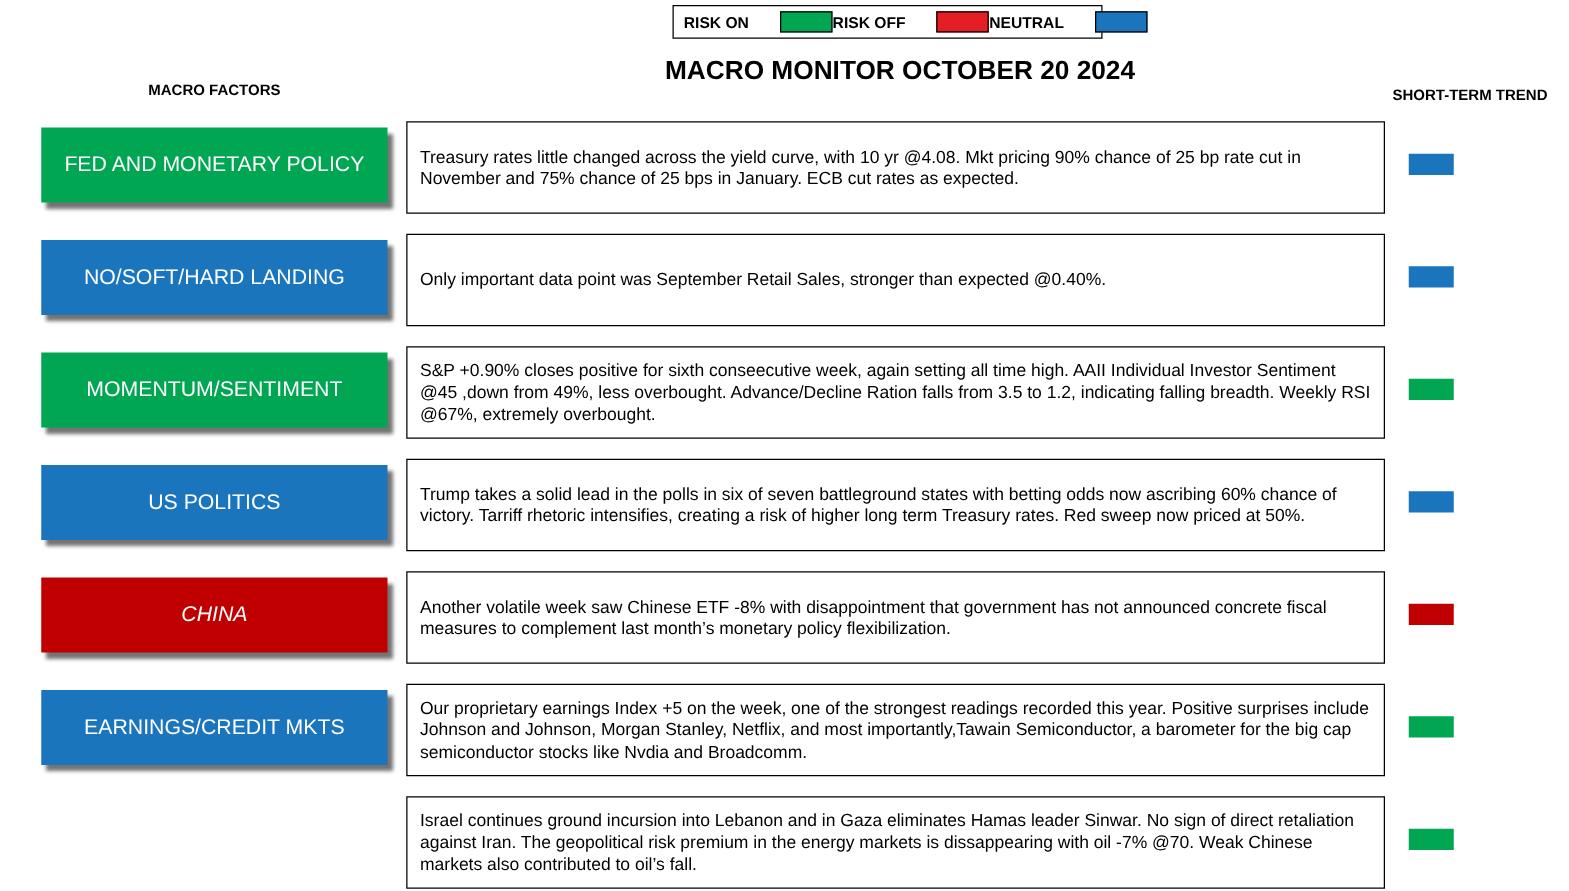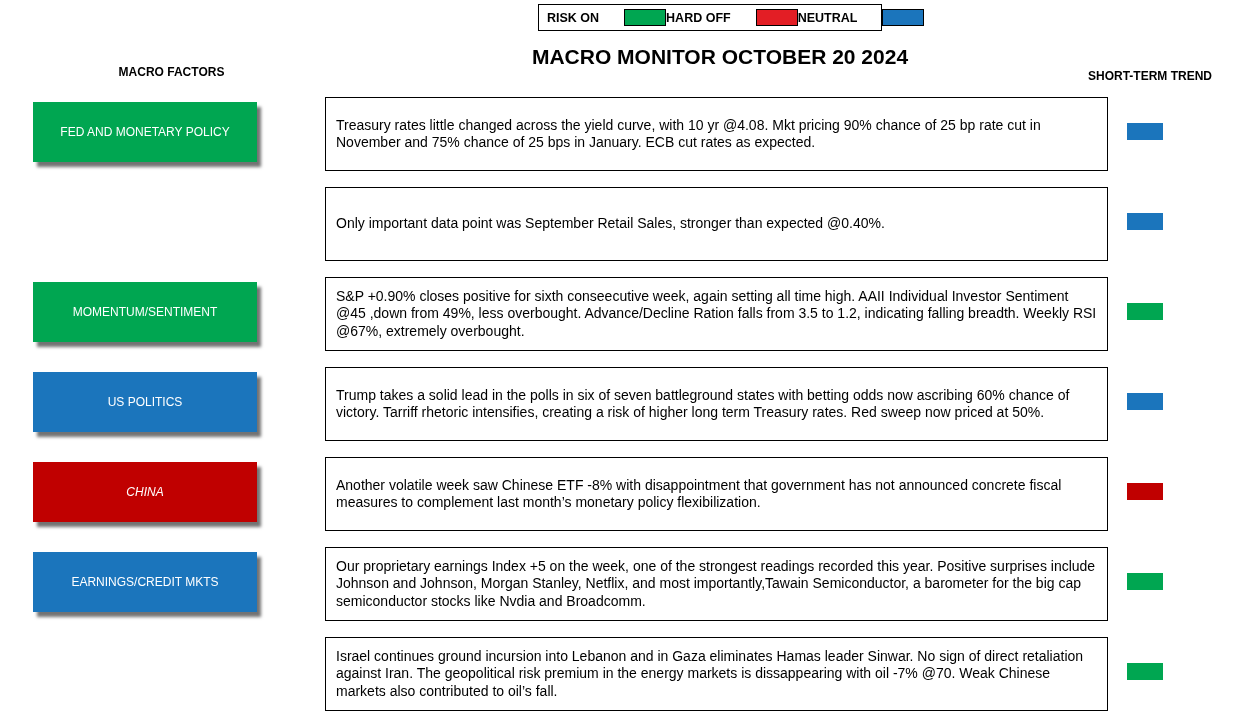--- a/index.html
+++ b/index.html
@@ -23,30 +23,30 @@
   .title {
     position:absolute; top:45px; left:330px; width:780px;
     text-align:center; font-size:21px; font-weight:bold;
   }
   .col-header-factors {
     position:absolute; top:65px; left:33px; width:277px;
     text-align:center; font-size:12px; font-weight:bold;
   }
   .col-header-trend {
     position:absolute; top:69px; left:1088px; width:150px;
-    text-align:left; font-size:12px; font-weight:bold; white-space:nowrap;
+    text-align:right; font-size:12px; font-weight:bold; white-space:nowrap;
   }
 
   
   .rows { position:absolute; top:97px; left:0; width:1255px; }
   .row { position:relative; height:90px; }
   .factor-box {
-    position:absolute; left:33px; top:5px; width:224px; height:60px;
+    position:absolute; left:33px; top:5px; width:277px; height:60px;
     display:flex; align-items:center; justify-content:center;
-    color:#fff; font-size:12px; text-align:center;
+    color:#fff; font-size:17px; text-align:center;
     box-shadow:4px 5px 3px rgba(0,0,0,0.55);
   }
   .desc-box {
     position:absolute; left:325px; top:0; width:783px; height:74px;
     border:1px solid #000; background:#fff;
     display:flex; align-items:center;
     padding:5px 10px;
   }
   .desc-box p { font-size:14px; line-height:1.22; }
   .trend-swatch {
@@ -55,21 +55,21 @@
 </style>
 </head>
 <body>
 
 <div class="legend">
   <div class="legend-item">
     <span class="legend-label">RISK ON</span>
     <span class="legend-swatch" style="background: rgb(0, 166, 81);"></span>
   </div>
   <div class="legend-item">
-    <span class="legend-label">HARD OFF</span>
+    <span class="legend-label">RISK OFF</span>
     <span class="legend-swatch" style="background: rgb(227, 30, 37);"></span>
   </div>
   <div class="legend-item">
     <span class="legend-label">NEUTRAL</span>
     <span class="legend-swatch" style="background: rgb(27, 117, 188);"></span>
   </div>
 </div>
 
 <div class="title">MACRO MONITOR OCTOBER 20 2024</div>
 <div class="col-header-factors">MACRO FACTORS</div>
@@ -80,20 +80,23 @@
     <div class="factor-box" style="background: rgb(0, 166, 81);">
       <span>FED AND MONETARY POLICY</span>
     </div>
     <div class="desc-box">
       <p>Treasury rates little changed across the yield curve, with 10 yr @4.08. Mkt pricing 90% chance of 25 bp rate cut in November and 75% chance of 25 bps in January. ECB cut rates as expected.</p>
     </div>
     <div class="trend-swatch" style="background: rgb(27, 117, 188);"></div>
   </div>
 
   <div class="row">
+    <div class="factor-box" style="background: rgb(27, 117, 188);">
+      <span>NO/SOFT/HARD LANDING</span>
+    </div>
     <div class="desc-box">
       <p>Only important data point was September Retail Sales, stronger than expected @0.40%.</p>
     </div>
     <div class="trend-swatch" style="background: rgb(27, 117, 188);"></div>
   </div>
 
   <div class="row">
     <div class="factor-box" style="background: rgb(0, 166, 81);">
       <span>MOMENTUM/SENTIMENT</span>
     </div>

